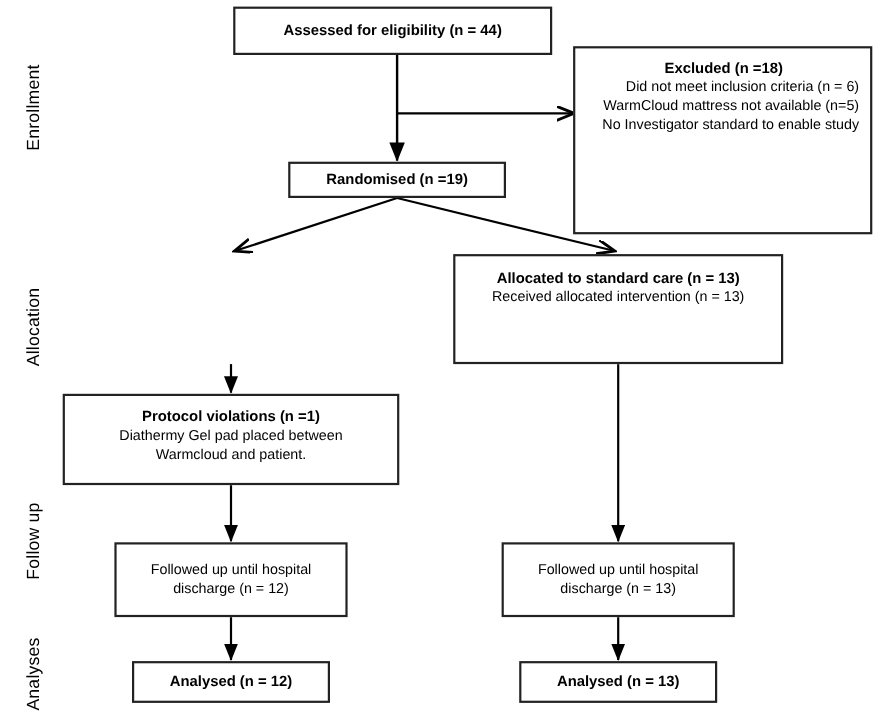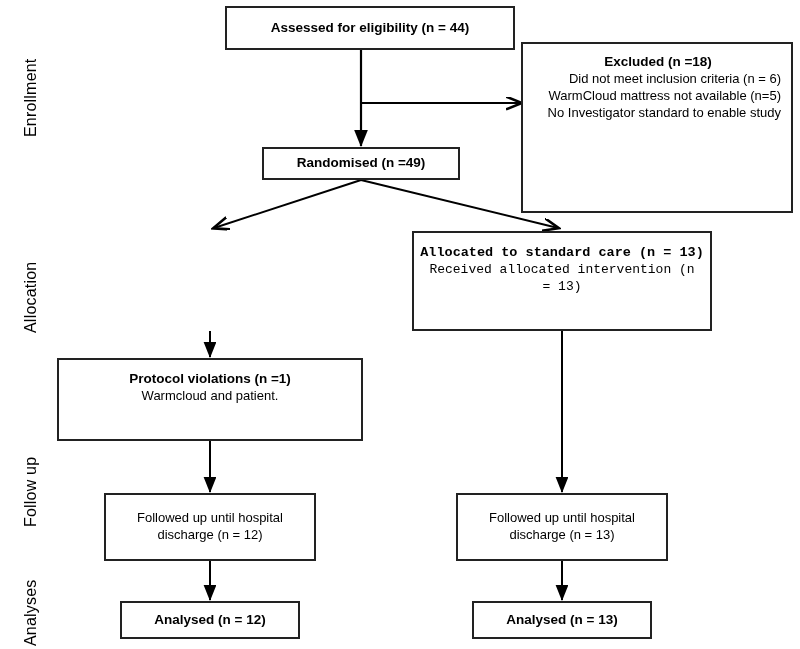--- a/index.html
+++ b/index.html
@@ -96,43 +96,44 @@
   </svg>
 
   <div class="stage-label" style="left:22px; top:137px;">Enrollment</div>
 
   <div class="stage-label" style="left:22px; top:333px;">Allocation</div>
 
   <div class="stage-label" style="left:22px; top:527px;">Follow up</div>
 
   <div class="stage-label" style="left:22px; top:646px;">Analyses</div>
 
-  <div class="box vcenter" style="left:225px; top:6px; width:290px; height:44px;">
+  <div class="box vcenter" style="left:212px; top:6px; width:290px; height:44px;">
     <div class="box-title">Assessed for eligibility (n = 44)</div>
   </div>
 
   <div class="box" style="left:521px; top:42px; width:272px; height:171px; padding:10px 10px 0 12px;">
     <div class="box-title">Excluded (n =18)</div>
     <div class="box-line left">Did not meet inclusion criteria (n = 6)</div>
     <div class="box-line left">WarmCloud mattress not available (n=5)</div>
     <div class="box-line left">No Investigator standard to enable study</div>
   </div>
 
   <div class="box vcenter" style="left:262px; top:147px; width:198px; height:33px;">
-    <div class="box-title">Randomised (n =49)</div>
+    <div class="box-title">Randomised (n =19)</div>
   </div>
 
 
-  <div class="box" style="left:412px; top:231px; width:300px; height:100px; padding:12px 8px 0 8px;font-family:Liberation Mono, monospace;">
+  <div class="box" style="left:412px; top:231px; width:300px; height:100px; padding:12px 8px 0 8px;">
     <div class="box-title">Allocated to standard care (n = 13)</div>
     <div class="box-line">Received allocated intervention (n = 13)</div>
   </div>
 
   <div class="box" style="left:57px; top:358px; width:306px; height:83px; padding:11px 8px 0 8px;">
     <div class="box-title">Protocol violations (n =1)</div>
+    <div class="box-line">Diathermy Gel pad placed between</div>
     <div class="box-line">Warmcloud and patient.</div>
   </div>
 
   <div class="box vcenter" style="left:104px; top:493px; width:212px; height:68px;">
     <div class="box-line">Followed up until hospital</div>
     <div class="box-line">discharge (n = 12)</div>
   </div>
 
   <div class="box vcenter" style="left:456px; top:493px; width:212px; height:68px;">
     <div class="box-line">Followed up until hospital</div>

